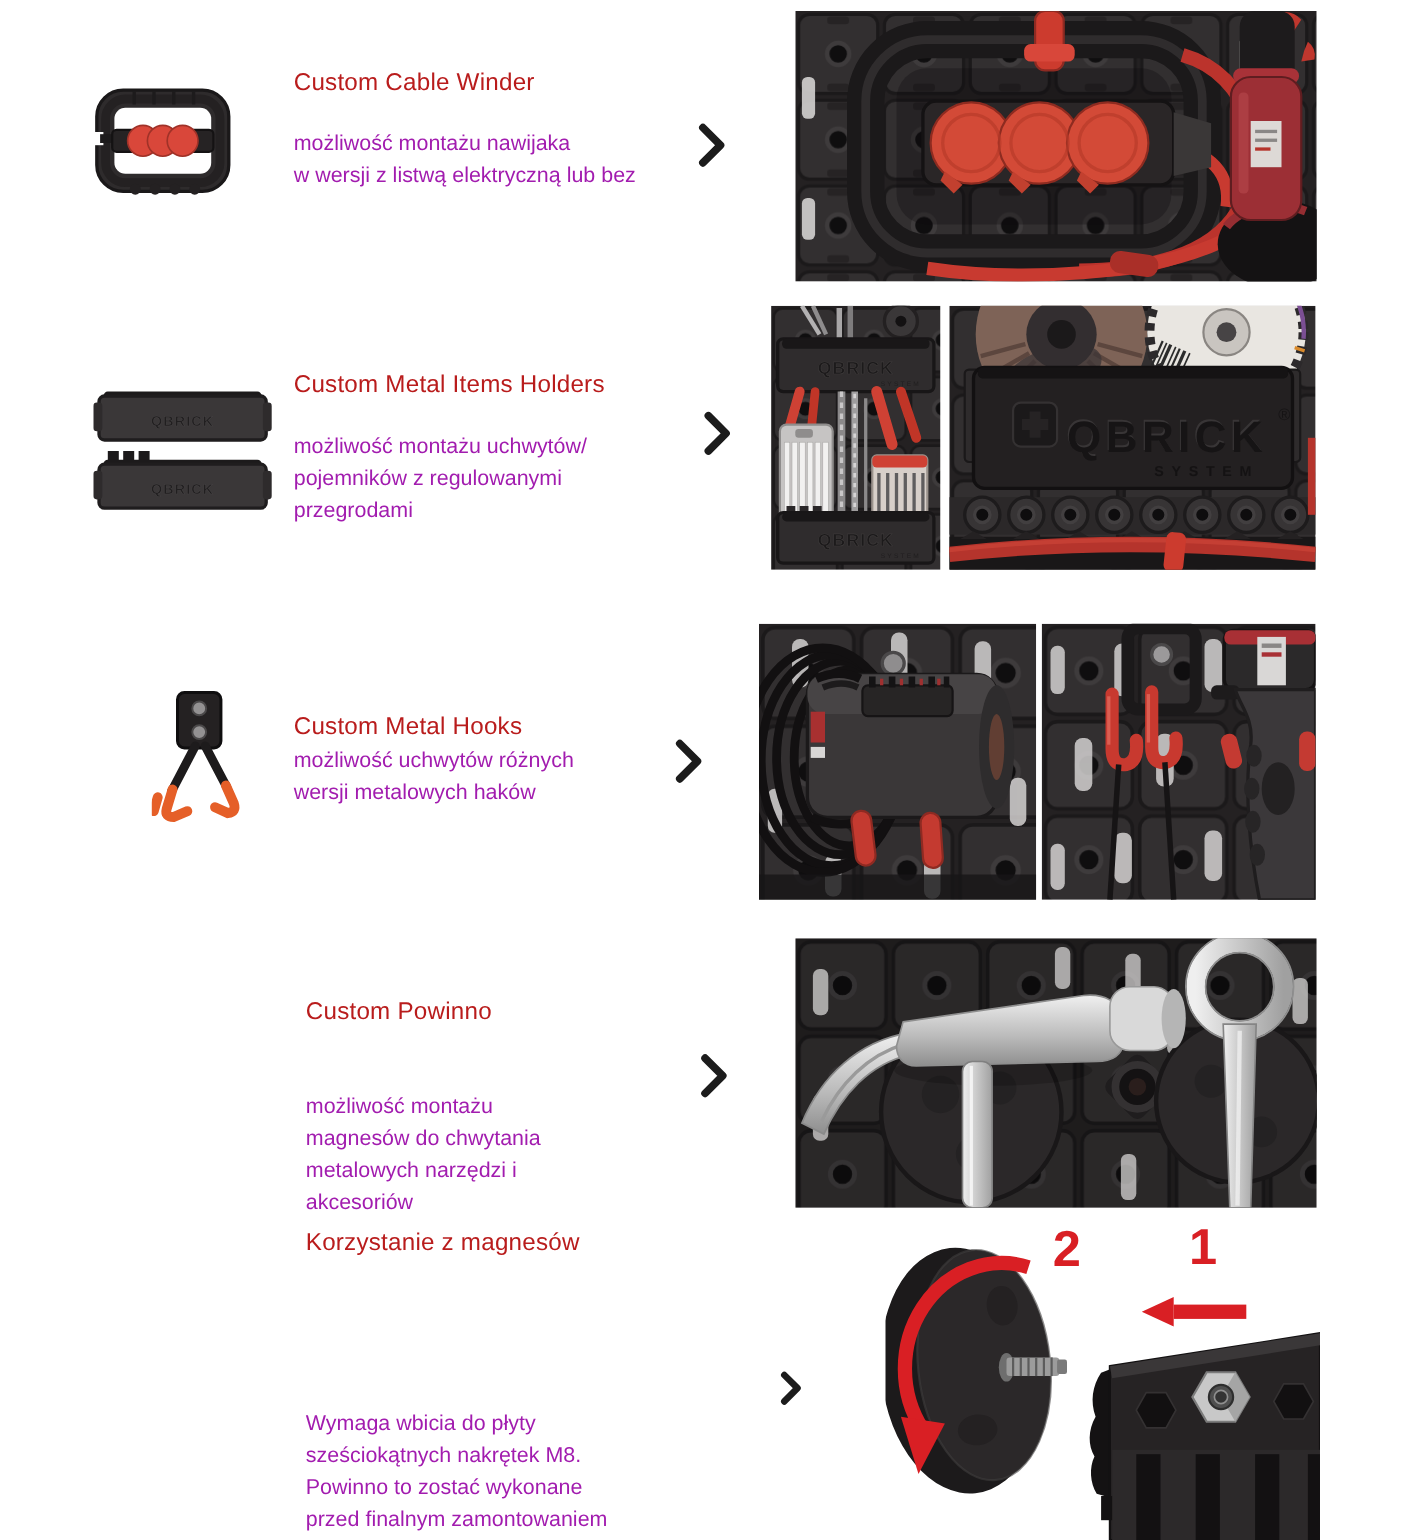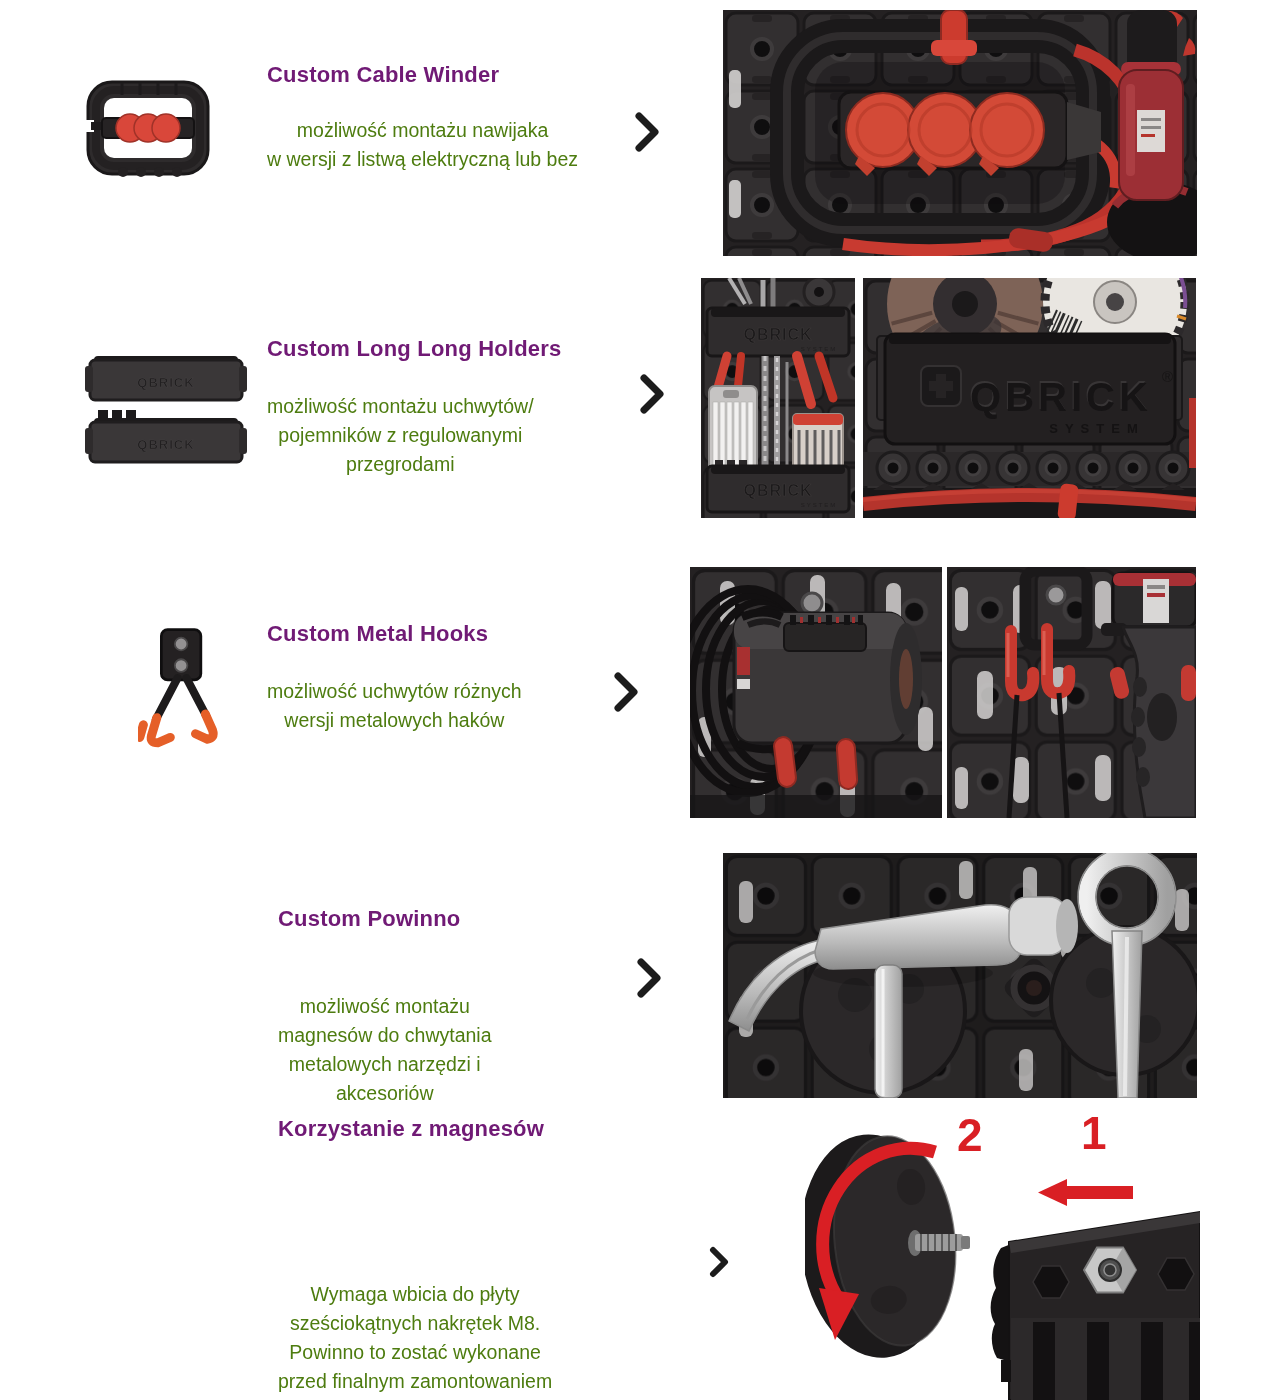--- a/index.html
+++ b/index.html
@@ -1,20 +1,20 @@
 <!DOCTYPE html>
 <html><head>
 <meta charset="utf-8">
 <style>
   html,body{margin:0;padding:0;background:#ffffff;}
   .canvas{position:relative;width:1280px;height:1400px;background:#ffffff;overflow:hidden;
           font-family:"Liberation Sans",sans-serif;color:#1c1c1c;}
   .abs{position:absolute;}
-  h2.title{position:absolute;margin:0;font-size:22px;font-weight:bold;color:#701a75;letter-spacing:0.2px;}
-  p.desc{position:absolute;margin:0;font-size:19.5px;line-height:29px;color:#4d7c0f;white-space:pre-line;text-align:center;}
+  h2.title{position:absolute;margin:0;font-size:22px;font-weight:normal;color:#b91c1c;letter-spacing:0.2px;}
+  p.desc{position:absolute;margin:0;font-size:19.5px;line-height:29px;color:#a21caf;white-space:pre-line;}
   .chev{position:absolute;}
   .photo{position:absolute;}
   .photo svg, .thumb svg{display:block;width:100%;height:100%;}
   .stepnum{position:absolute;font-size:46px;font-weight:bold;color:#d91f24;line-height:1;}
   svg text{font-family:"Liberation Sans",sans-serif;}
 </style>
 </head>
 <body>
 
 <div class="canvas">
@@ -141,21 +141,21 @@
               <rect x="46" y="8" width="10" height="12"></rect>
             </g>
           <rect x="14" y="16" width="144" height="10" rx="4" fill="#1c1a1b"></rect>
           <rect x="10" y="20" width="152" height="40" rx="5" fill="#3a3738" stroke="#1f1d1e" stroke-width="3"></rect>
           <rect x="5" y="26" width="8" height="26" rx="3" fill="#2e2b2c"></rect>
           <rect x="159" y="26" width="8" height="26" rx="3" fill="#2e2b2c"></rect>
           <text x="86" y="47" font-size="13" font-weight="bold" letter-spacing="1" text-anchor="middle" fill="#211f20" stroke="#454243" stroke-width="0.5">QBRICK</text>
         </g>
       </svg>
     </div>
-    <h2 class="title" style="left:267px;top:336px">Custom Long Long Holders</h2>
+    <h2 class="title" style="left:267px;top:336px">Custom Metal Items Holders</h2>
     <p class="desc" style="left:267px;top:392px">możliwość montażu uchwytów/
 pojemników z regulowanymi
 przegrodami</p>
     <div class="chev" style="left:638px;top:372px">
       <svg width="28" height="44" viewBox="0 0 28 44">
           <polyline points="6,6 22,22 6,38" fill="none" stroke="#1c1c1c" stroke-width="7" stroke-linecap="round" stroke-linejoin="round"></polyline>
         </svg>
     </div>
     <div class="photo" style="left:701px;top:278px;width:154px;height:240px">
       <svg viewBox="0 0 154 240">
@@ -332,21 +332,21 @@
         <circle cx="48" cy="46" r="7" fill="#939192" stroke="#4a4849" stroke-width="2"></circle>
         <path d="M44,60 L20,106" stroke="#1d1b1c" stroke-width="9" stroke-linecap="round" fill="none"></path>
         <path d="M54,60 L76,102" stroke="#1d1b1c" stroke-width="9" stroke-linecap="round" fill="none"></path>
         <g stroke="#e55f28" stroke-width="10" stroke-linecap="round" fill="none">
           <path d="M21,104 L15,124 Q13,132 22,132 L36,126"></path>
           <path d="M75,100 L83,118 Q86,127 77,128 L64,122"></path>
           <path d="M6,112 L2,126"></path>
         </g>
       </svg>
     </div>
-    <h2 class="title" style="left:267px;top:621px">Custom Metal Hooks</h2>
+    <h2 class="title" style="left:267px;top:647px">Custom Metal Hooks</h2>
     <p class="desc" style="left:267px;top:677px">możliwość uchwytów różnych
 wersji metalowych haków</p>
     <div class="chev" style="left:612px;top:670px">
       <svg width="28" height="44" viewBox="0 0 28 44">
           <polyline points="6,6 22,22 6,38" fill="none" stroke="#1c1c1c" stroke-width="7" stroke-linecap="round" stroke-linejoin="round"></polyline>
         </svg>
     </div>
     <div class="photo" style="left:690px;top:567px;width:252px;height:251px">
       <svg viewBox="0 0 252 251">
         <defs>

